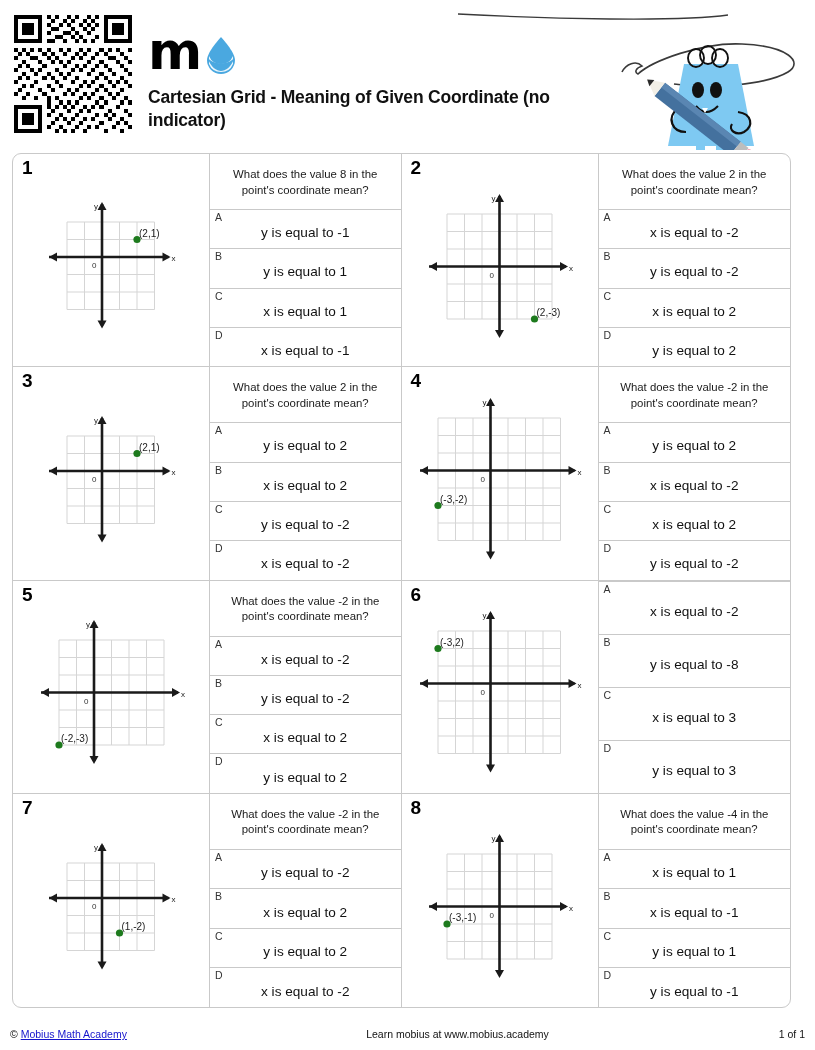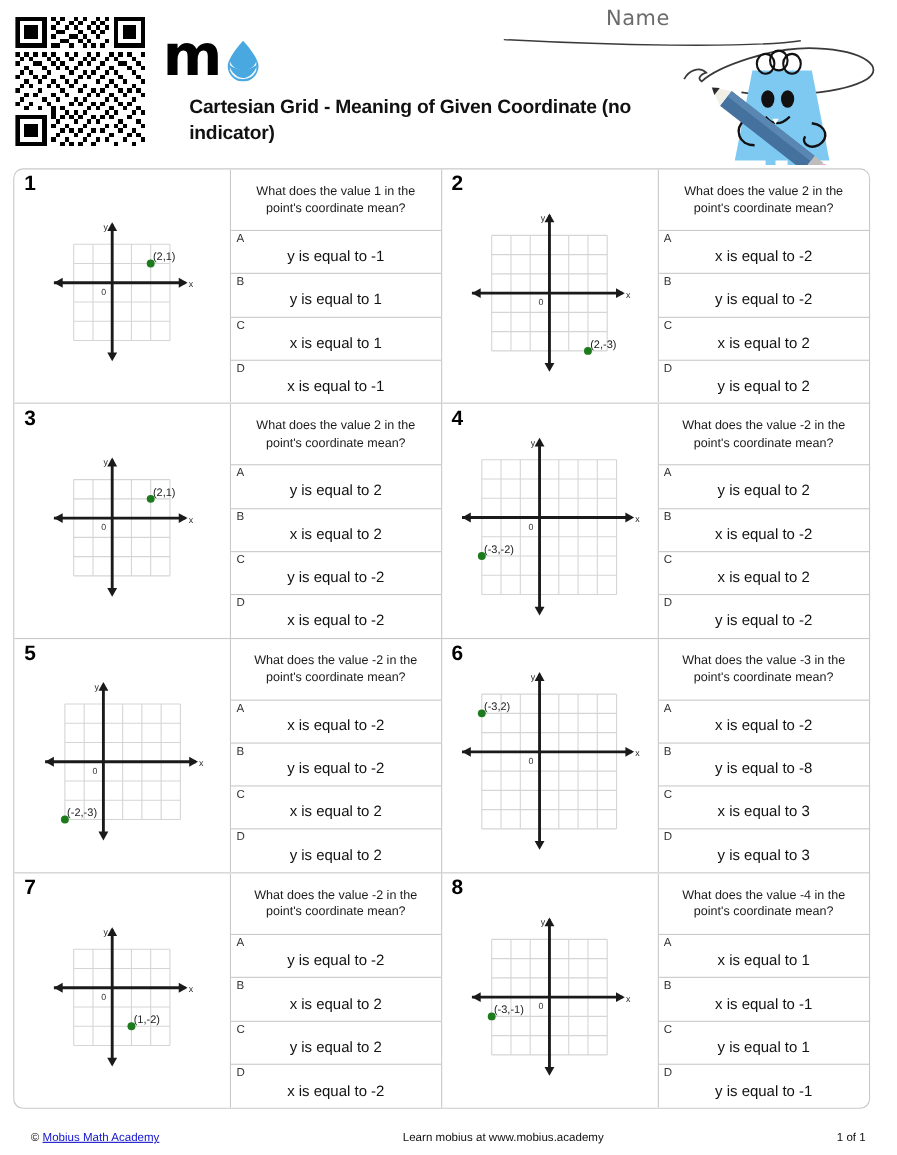--- a/index.html
+++ b/index.html
@@ -18,21 +18,21 @@
   .logo-row { display: flex; align-items: center; height: 62px; }
   .logo-text {
     font-family: "DejaVu Sans", sans-serif;
     font-size: 52px; font-weight: bold; letter-spacing: -2px;
     color: #000; line-height: 1; display: flex; align-items: center;
   }
   .logo-drop { width: 40px; height: 40px; margin: 0 1px; position: relative; top: 3px; }
   .wsheet-title {
     font-family: "Liberation Sans", sans-serif;
     font-size: 17.5px; font-weight: bold; color: #111;
-    line-height: 1.32; margin-top: 4px; letter-spacing: -0.2px; margin-left: 24px;
+    line-height: 1.32; margin-top: 4px; letter-spacing: -0.2px;
   }
   .name-area { position: absolute; left: 430px; top: 6px; width: 300px; }
   .name-label {
     font-family: "DejaVu Sans", sans-serif;
     font-size: 19px; color: #6b6b6b; text-align: center; letter-spacing: 0.5px;
   }
   .mascot { position: absolute; left: 592px; top: 28px; width: 220px; height: 122px; }
 
   
   .sheet {
@@ -95,21 +95,21 @@
   }
 
   
   .plane { display: block; }
 
   
   .footer {
     position: absolute; left: 0; bottom: 10px; width: 815px;
     display: flex; align-items: flex-end;
     font-size: 10.5px; color: #111;
-    padding: 0 28px;
+    padding: 0 10px;
   }
   .foot-left { width: 250px; }
   .foot-left a { color: #1414cc; text-decoration: underline; }
   .foot-mid { flex: 1 1 auto; text-align: center; }
   .foot-right { width: 150px; text-align: right; }
   .copy { color: #111; }
 </style>
 </head>
 <body>
 
@@ -355,21 +355,20 @@
           <circle cx="20" cy="20" r="18" fill="#ffffff"></circle>
           <path d="M20 3 C20 3 34 18 34 26 A14 14 0 0 1 6 26 C6 18 20 3 20 3 Z" fill="#4aa8e0"></path>
           <path d="M8 22 A13 13 0 0 0 32 22 L32 30 A13 13 0 0 1 8 30 Z" fill="#ffffff" opacity="0.9"></path>
           <path d="M7 24 C12 31 28 31 33 24 C31 33 24 37 20 37 C16 37 9 33 7 24 Z" fill="#4aa8e0"></path>
         </svg>
       </div>
       <div class="wsheet-title">Cartesian Grid - Meaning of Given Coordinate (no indicator)</div>
     </div>
 
     <div class="name-area">
-      <div class="name-label">Name</div>
       <svg width="300" height="26" viewBox="0 0 300 26">
         <path d="M28 8 C120 13 250 16 298 9" stroke="#3a3a3a" stroke-width="1.3" fill="none"></path>
       </svg>
     </div>
 
     <svg class="mascot" viewBox="0 0 220 122">
 
       <path d="M30 44 C34 36 44 32 50 38 C44 40 42 44 46 46 C60 33 110 14 150 16 C196 18 212 34 196 44 C176 56 120 62 82 56" stroke="#3a3a3a" stroke-width="1.6" fill="none"></path>
 
       <path d="M92 36 L146 36 L162 118 L76 118 Z" fill="#7ec9f2"></path>
@@ -428,21 +427,21 @@
             <path d="M57 2 l-4.5 8 l9 0 Z" fill="#1a1a1a"></path>
             <path d="M57 128.5 l-4.5 -8 l9 0 Z" fill="#1a1a1a"></path>
             <text x="126.5" y="61" font-family="Liberation Sans, sans-serif" font-size="8" fill="#1a1a1a">x</text>
             <text x="49" y="9" font-family="Liberation Sans, sans-serif" font-size="8" fill="#1a1a1a">y</text>
             <text x="47" y="68" font-family="Liberation Sans, sans-serif" font-size="8" fill="#333">0</text>
             <circle cx="92" cy="39.5" r="3.6" fill="#1d7a1d"></circle>
             <text x="94" y="36.5" font-family="Liberation Sans, sans-serif" font-size="10" fill="#222">(2,1)</text>
           </svg>
         </div>
         <div class="q-right">
-          <div class="prompt">What does the value 1 in the point's coordinate mean?</div>
+          <div class="prompt">What does the value 8 in the point's coordinate mean?</div>
           <div class="options">
             <div class="opt">
               <span class="opt-letter">A</span>
               <span class="opt-text">y is equal to -1</span>
             </div>
             <div class="opt">
               <span class="opt-letter">B</span>
               <span class="opt-text">y is equal to 1</span>
             </div>
             <div class="opt">
@@ -695,21 +694,20 @@
             <path d="M74.5 2 l-4.5 8 l9 0 Z" fill="#1a1a1a"></path>
             <path d="M74.5 163.5 l-4.5 -8 l9 0 Z" fill="#1a1a1a"></path>
             <text x="161.5" y="78.5" font-family="Liberation Sans, sans-serif" font-size="8" fill="#1a1a1a">x</text>
             <text x="66.5" y="9" font-family="Liberation Sans, sans-serif" font-size="8" fill="#1a1a1a">y</text>
             <text x="64.5" y="85.5" font-family="Liberation Sans, sans-serif" font-size="8" fill="#333">0</text>
             <circle cx="22" cy="39.5" r="3.6" fill="#1d7a1d"></circle>
             <text x="24" y="36.5" font-family="Liberation Sans, sans-serif" font-size="10" fill="#222">(-3,2)</text>
           </svg>
         </div>
         <div class="q-right">
-          <div class="prompt">What does the value -3 in the point's coordinate mean?</div>
           <div class="options">
             <div class="opt">
               <span class="opt-letter">A</span>
               <span class="opt-text">x is equal to -2</span>
             </div>
             <div class="opt">
               <span class="opt-letter">B</span>
               <span class="opt-text">y is equal to -8</span>
             </div>
             <div class="opt">

